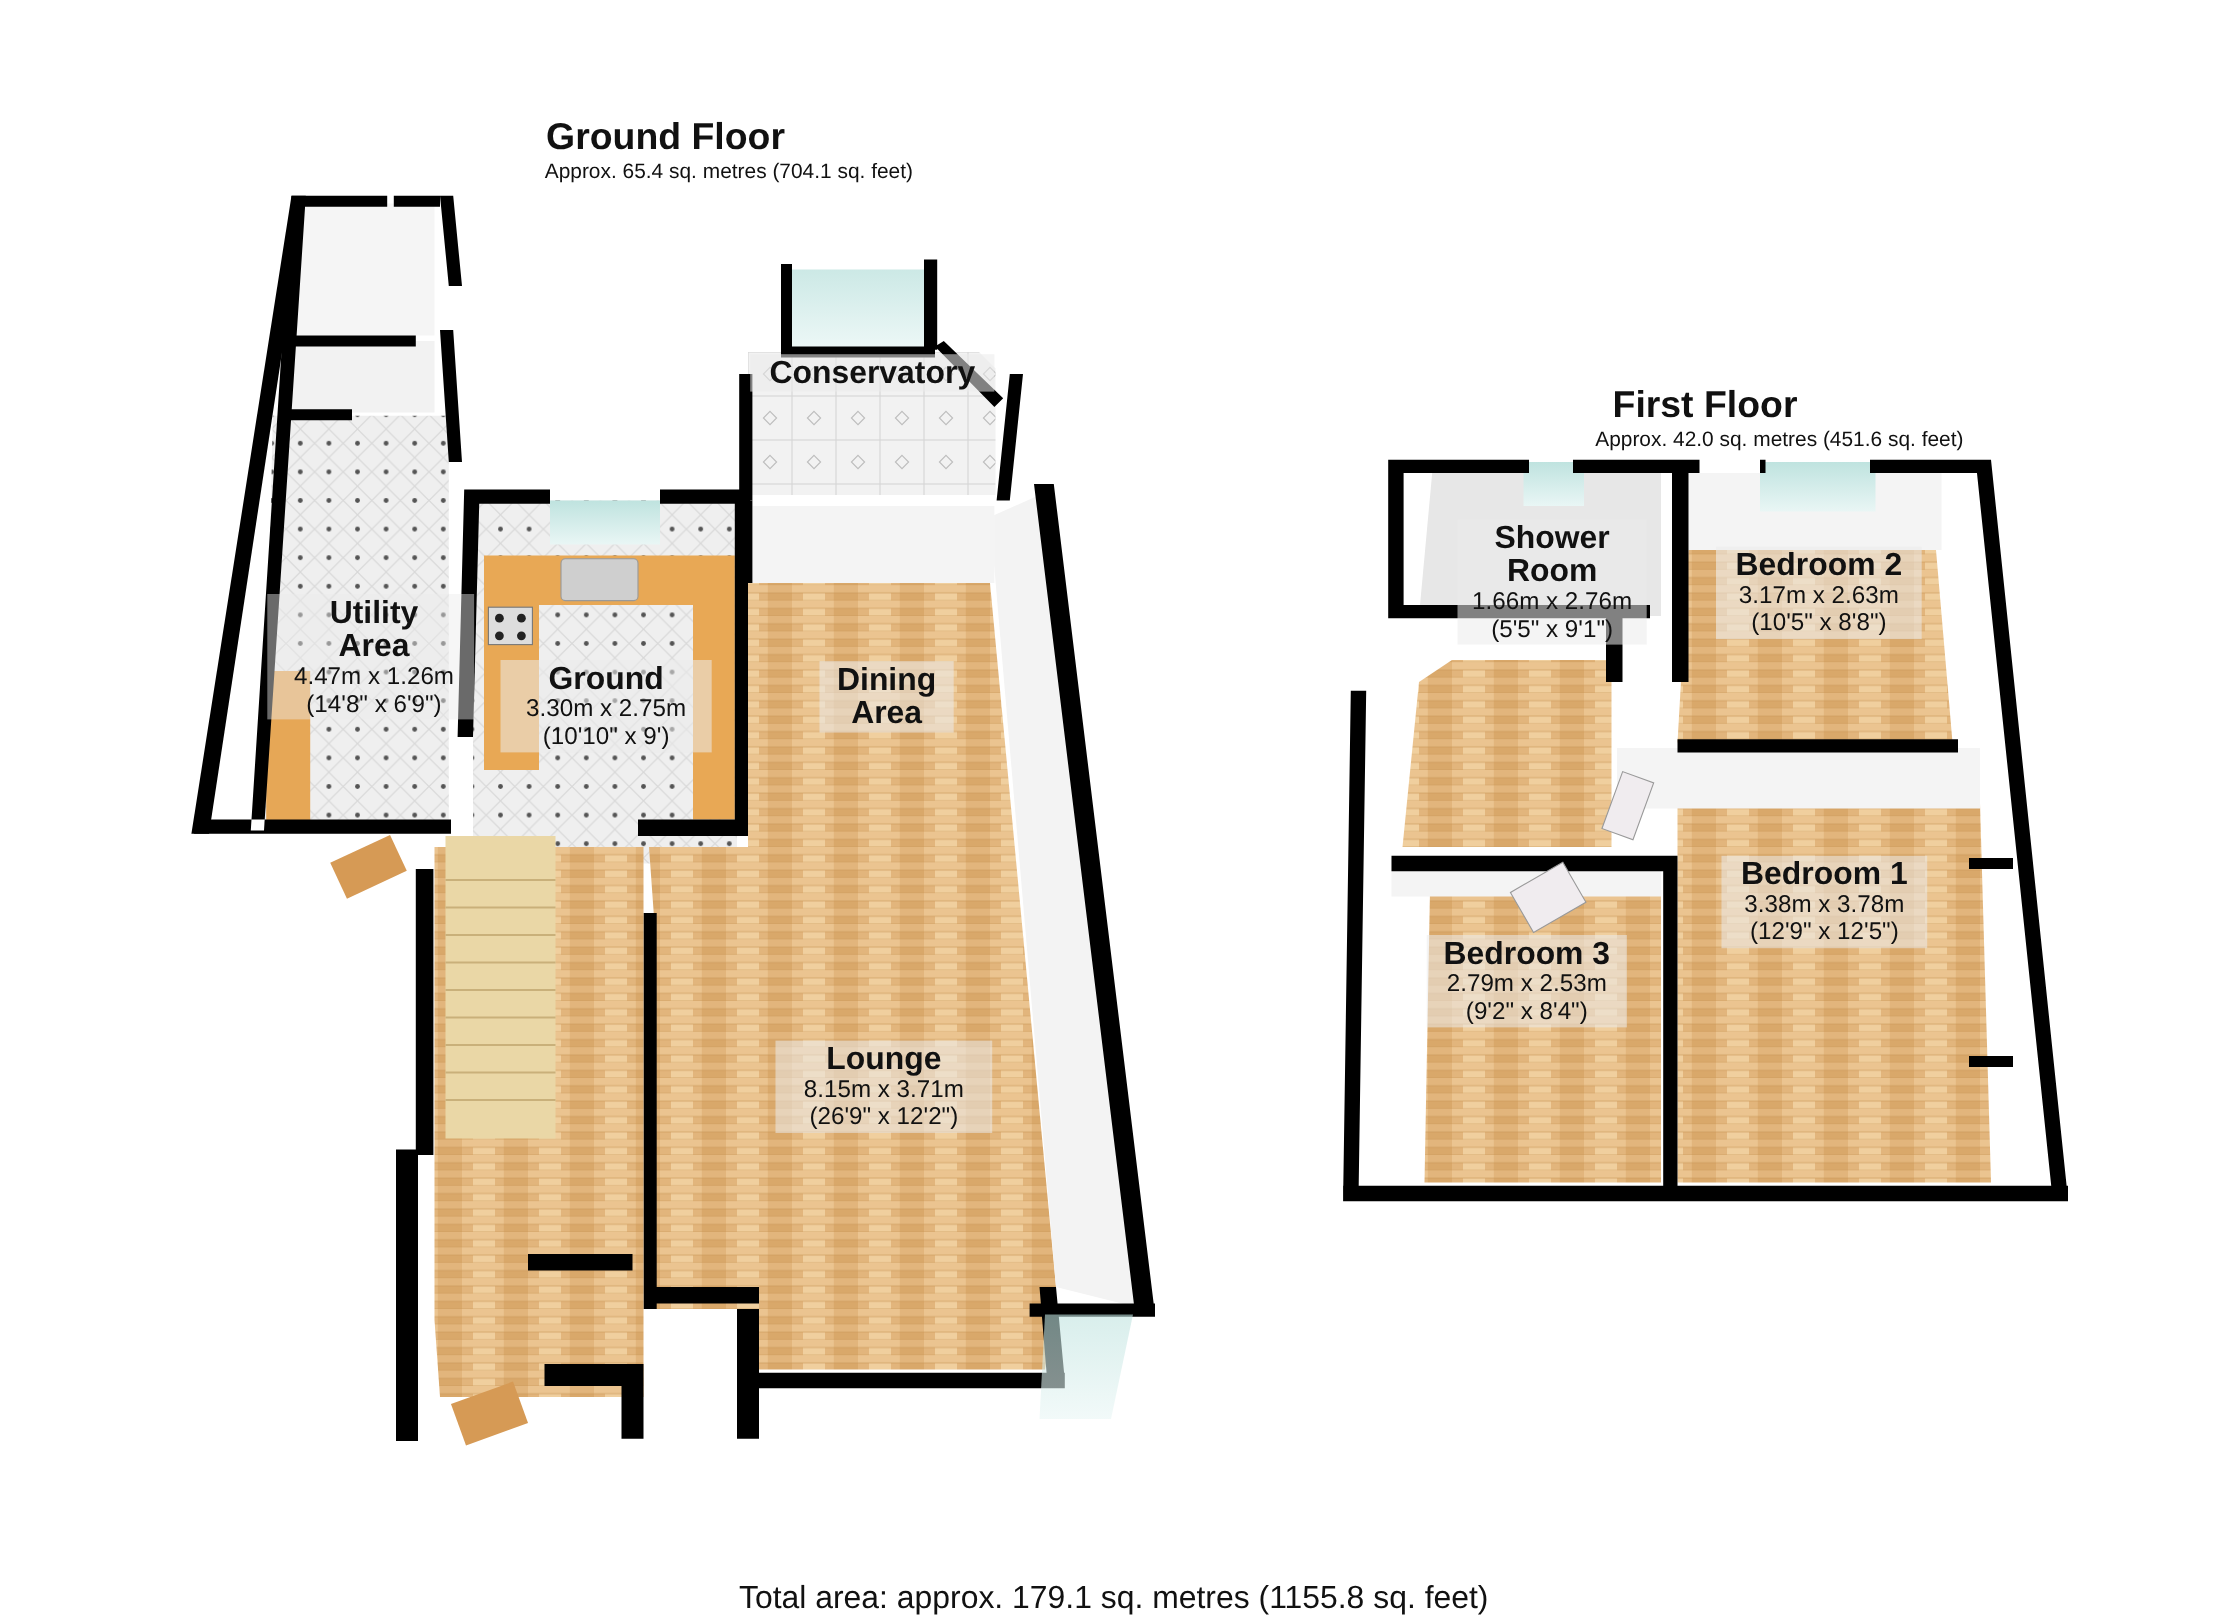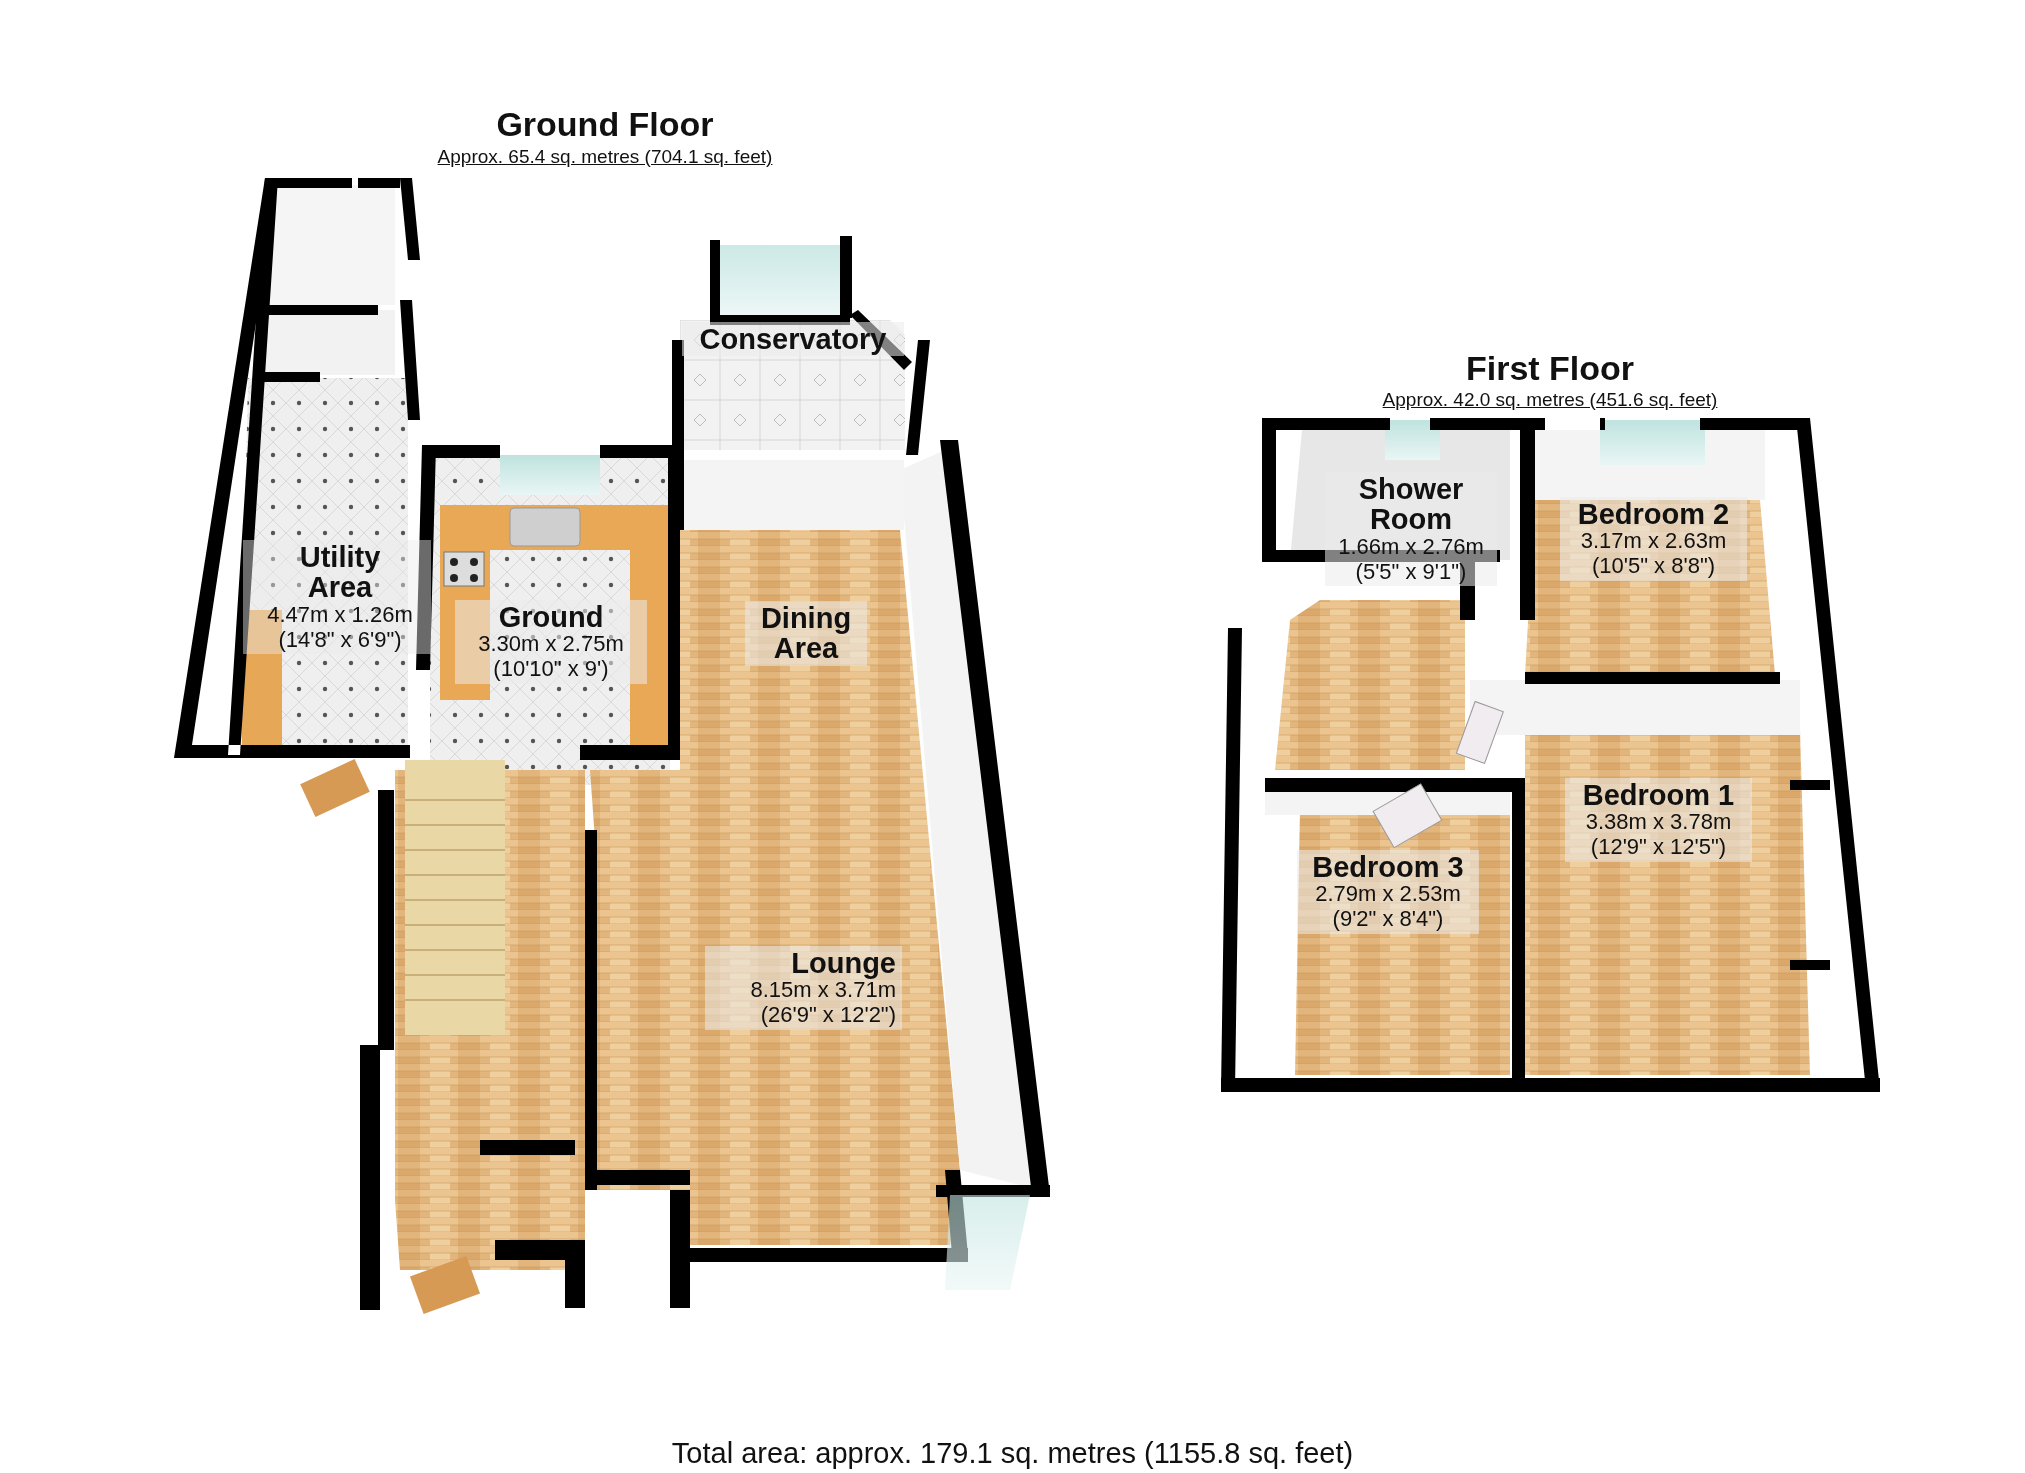--- a/index.html
+++ b/index.html
@@ -1,20 +1,20 @@
 <!DOCTYPE html>
 <html><head>
 <meta charset="utf-8">
 <style>
   html, body { margin: 0; padding: 0; background: #ffffff; }
   body { width: 2025px; height: 1473px; position: relative; overflow: hidden;
          font-family: "Liberation Sans", "DejaVu Sans", sans-serif; color: #111; }
   svg { position: absolute; left: 0; top: 0; }
   .floor-title { position: absolute; text-align: center; font-weight: bold; font-size: 34px; line-height: 36px; }
-  .floor-sub { position: absolute; text-align: center; font-size: 19px; line-height: 22px; text-decoration: underline; }
+  .floor-sub { position: absolute; text-align: right; font-size: 19px; line-height: 22px; }
   .total { position: absolute; left: 0; width: 2025px; top: 1437px; text-align: center; font-size: 29px; }
   .label { position: absolute; text-align: center; background: rgba(235,235,235,0.55);
            padding: 2px 6px; line-height: 1.05; }
   .label .name { display: block; font-weight: bold; font-size: 29px; }
   .label .dim { display: block; font-size: 22px; line-height: 1.12; }
   .label.bare { background: rgba(235,235,235,0.45); padding-left: 12px; }
 </style>
 </head>
 <body>
 
@@ -147,21 +147,21 @@
 
 <div class="label" style="left:682px; top:322px; width:210px;">
   <span class="name">Conservatory</span>
 </div>
 
 <div class="label" style="left:745px; top:601px; width:110px;">
   <span class="name">Dining</span>
   <span class="name">Area</span>
 </div>
 
-<div class="label" style="left:705px; top:946px; width:185px;text-align:right;">
+<div class="label" style="left:705px; top:946px; width:185px;">
   <span class="name">Lounge</span>
   <span class="dim">8.15m x 3.71m</span>
   <span class="dim">(26'9" x 12'2")</span>
 </div>
 
 <div class="label" style="left:1325px; top:472px; width:160px;">
   <span class="name">Shower</span>
   <span class="name">Room</span>
   <span class="dim">1.66m x 2.76m</span>
   <span class="dim">(5'5" x 9'1")</span>

